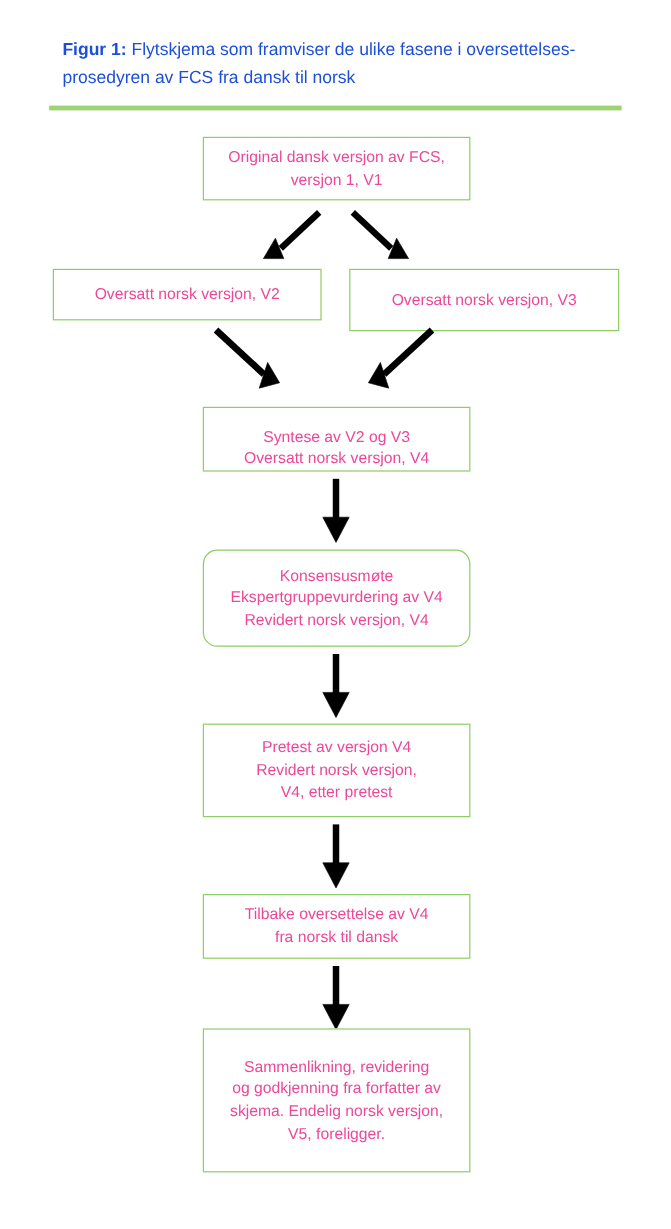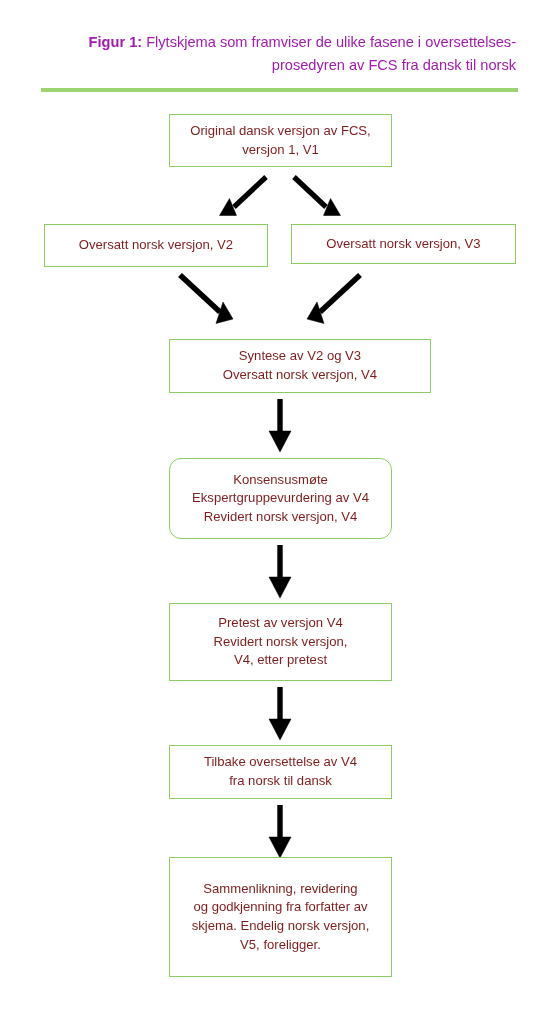--- a/index.html
+++ b/index.html
@@ -18,27 +18,26 @@
   #page {
     position: absolute;
     left: 0; top: 0;
     width: 559px;
     height: 1024px;
   }
 
   
   .caption {
     position: absolute;
-    left: 38px;
+    left: 52px;
     top: 31px;
     width: 478px;
     font-size: 14.6px;
     line-height: 1.55;
-    color: #a21caf;
-    text-align: right;
+    color: #1d4ed8;
   }
   .caption .lead {
     font-weight: bold;
   }
   .rule {
     position: absolute;
     left: 41px;
     top: 88px;
     width: 477px;
     height: 4px;
@@ -52,29 +51,29 @@
     background: #ffffff;
     border: 1.6px solid #8dce63;
     display: flex;
     align-items: center;
     justify-content: center;
     text-align: center;
   }
   .box .txt {
     font-size: 13.1px;
     line-height: 1.42;
-    color: #7f1d1d;
+    color: #ec4899;
     padding: 0 8px;
     white-space: pre-line;
   }
 
   #box-v1      { left: 169px; top: 114px; width: 223px; height: 53px; }
   #box-v2      { left: 44px;  top: 224px; width: 224px; height: 43px; align-items: center; }
-  #box-v3      { left: 291px; top: 224px; width: 225px; height: 40px; }
-  #box-v4      { left: 169px; top: 339px; width: 262px; height: 54px; }
+  #box-v3      { left: 291px; top: 224px; width: 225px; height: 52px; }
+  #box-v4      { left: 169px; top: 339px; width: 223px; height: 54px; align-items: flex-end; }
   #box-consensus { left: 169px; top: 458px; width: 223px; height: 81px; border-radius: 12px; }
   #box-pretest { left: 169px; top: 603px; width: 223px; height: 78px; }
   #box-back    { left: 169px; top: 745px; width: 223px; height: 54px; align-items: center; }
   #box-final   { left: 169px; top: 857px; width: 223px; height: 120px; }
 
   
   .arrow-svg {
     position: absolute;
     overflow: visible;
   }

